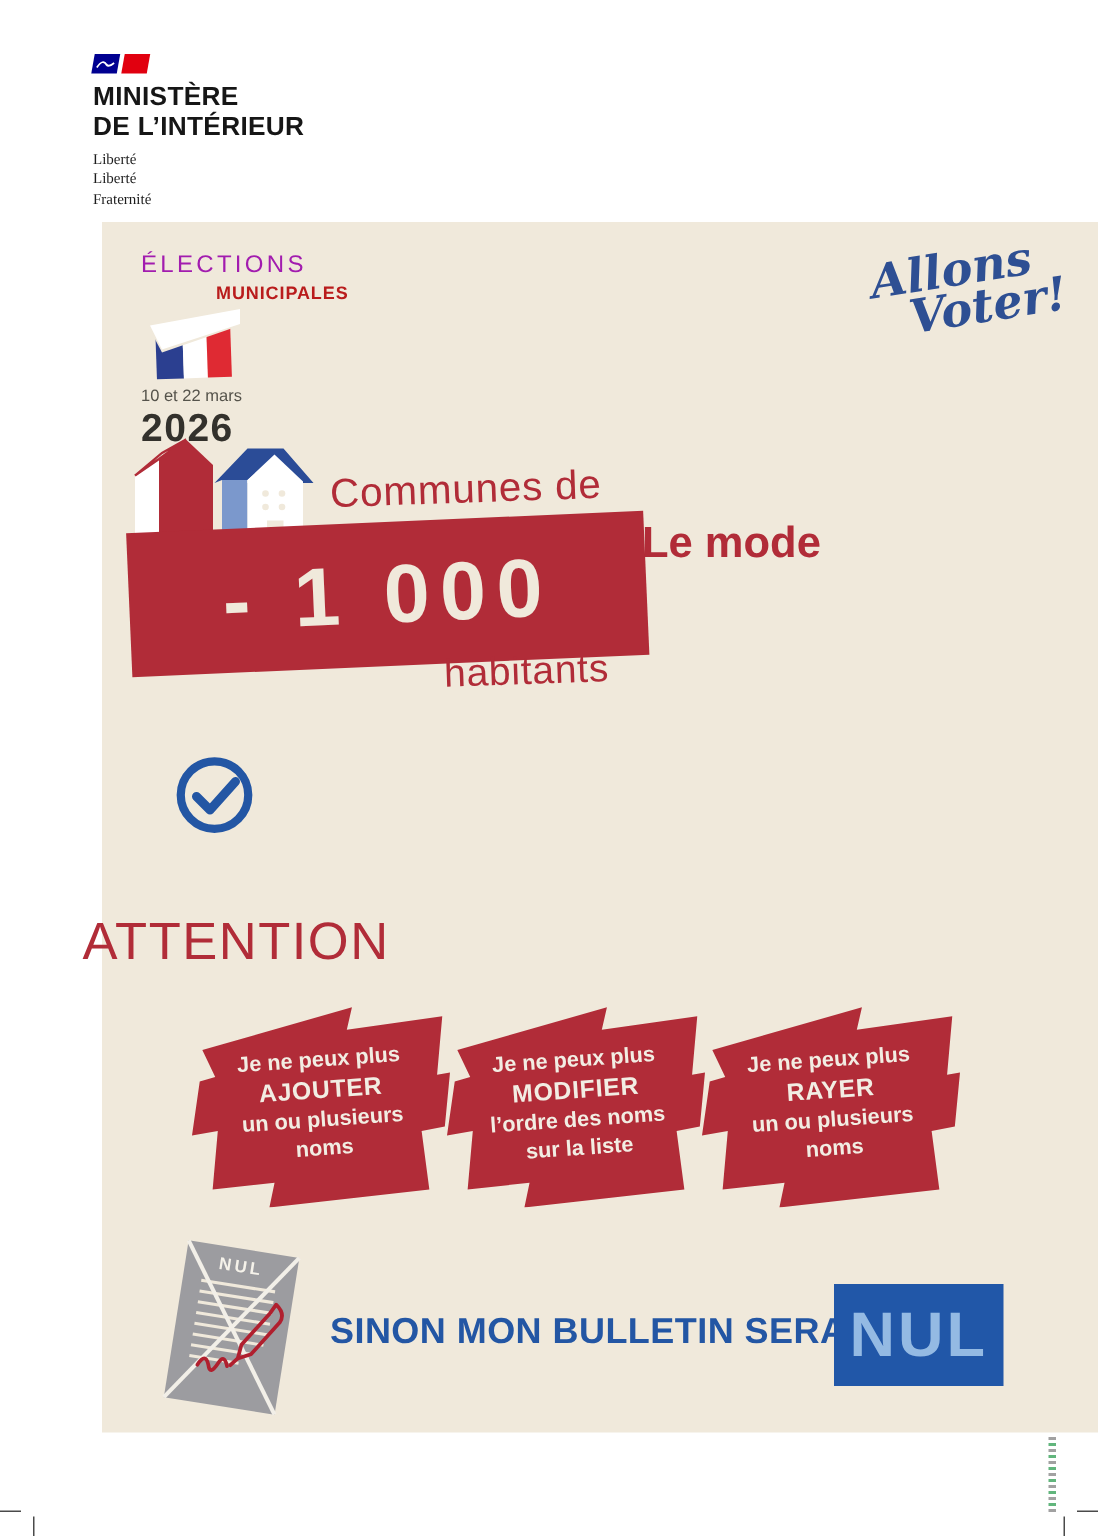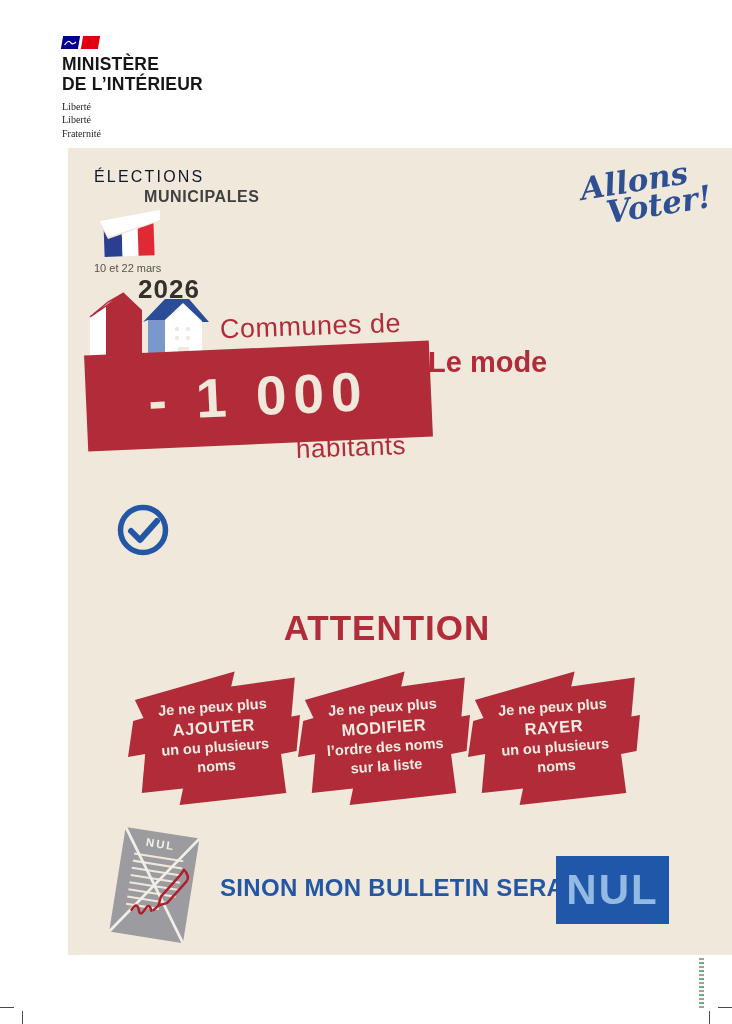--- a/index.html
+++ b/index.html
@@ -14,47 +14,47 @@
   .min-flag .blk.b { background:#000091; position:relative; }
   .min-flag .blk.r { background:#E1000F; }
   .min-name { font-size:17.5px; font-weight:800; color:#161616; line-height:1.14; letter-spacing:0.2px; }
   .min-motto { margin-top:5px; font-family:"Liberation Serif", serif; font-size:10px; color:#1d1d1d; line-height:1.35; }
 
   
   .poster { position:absolute; left:68px; top:148px; width:664px; height:807px; background:#F0E9DB; }
 
   
   .badge { position:absolute; left:26px; top:20px; width:170px; }
-  .b-elections { font-size:16px; letter-spacing:2.2px; color:#0f172a; }
-  .b-municipales { font-size:16px; font-weight:800; letter-spacing:0.6px; color:#404040; margin:2px 0 0 50px; }
+  .b-elections { font-size:16px; letter-spacing:2.2px; color:#a21caf; }
+  .b-municipales { font-size:12px; font-weight:800; letter-spacing:0.6px; color:#b91c1c; margin:2px 0 0 50px; }
   .b-flagwrap { position:relative; width:64px; height:52px; margin:2px 0 0 4px; }
   .b-dates { font-size:11px; color:#55534B; margin-top:2px; }
-  .b-year { font-size:26px; font-weight:800; color:#33312C; letter-spacing:1px; margin-top:0px;margin-left:44px; }
+  .b-year { font-size:26px; font-weight:800; color:#33312C; letter-spacing:1px; margin-top:0px; }
 
   
   .allons { position:absolute; left:514px; top:16px; transform:rotate(-9deg); color:#2E4F93;
             font-family:"DejaVu Serif", serif; font-style:italic; font-weight:700; font-size:31px; line-height:1.0; }
   .allons .l2 { margin:-4px 0 0 22px; }
 
   
   .houses { position:absolute; left:20px; top:143px; }
   .communes-de { position:absolute; left:152px; top:163px; font-size:27px; color:#B12C38; transform:rotate(-2deg); letter-spacing:0.5px; }
   .banner { position:absolute; left:18px; top:200px; width:345px; height:96px; background:#B12C38; transform:rotate(-2.5deg);
             display:flex; align-items:center; justify-content:center; }
   .banner-number { font-size:55px; font-weight:800; letter-spacing:7px; color:#F0E9DB; }
   .habitants { position:absolute; left:228px; top:284px; font-size:26px; color:#B12C38; transform:rotate(-2deg); letter-spacing:0.5px; }
   .mode-title { position:absolute; left:360px; top:197px; font-size:29px; font-weight:700; color:#B12C38; line-height:1.22; }
 
   
   .check-icon { position:absolute; left:48px; top:355px; }
   .vote-text { position:absolute; left:112px; top:357px; font-size:21.5px; font-weight:800; color:#2356A4; line-height:1.28; }
 
   
-  .attention-title { position:absolute; left:0; top:460px; width:100%; text-align:center; transform:translateX(-13px);
-                     font-size:35px; font-weight:700; letter-spacing:1px; color:#B12C38; }
+  .attention-title { position:absolute; left:0; top:460px; width:100%; transform:translateX(-13px);
+                     font-size:35px; font-weight:400; letter-spacing:1px; color:#B12C38; }
 
   .ribbon { position:absolute; top:513px; width:172px; height:150px; background:#B12C38;
             clip-path:polygon(4% 26%, 62% 7%, 60% 17%, 97% 11%, 95% 37%, 100% 36%, 98% 60%, 89% 62%, 92% 88%, 30% 96%, 32% 85%, 8% 88%, 10% 62%, 0% 64%, 3% 40%, 9% 38%);
             display:flex; align-items:center; justify-content:center; }
   .ribbon.r1 { left:60px; } .ribbon.r2 { left:230px; } .ribbon.r3 { left:400px; }
   .ribbon-text { transform:rotate(-4deg); text-align:center; color:#F2EDE3; font-weight:700; font-size:14.5px; line-height:1.3; padding-top:2px; }
   .ribbon-text .em { font-size:16.5px; letter-spacing:0.5px; }
 
   
   .ballot { position:absolute; left:46px; top:682px; transform:rotate(9deg); }

